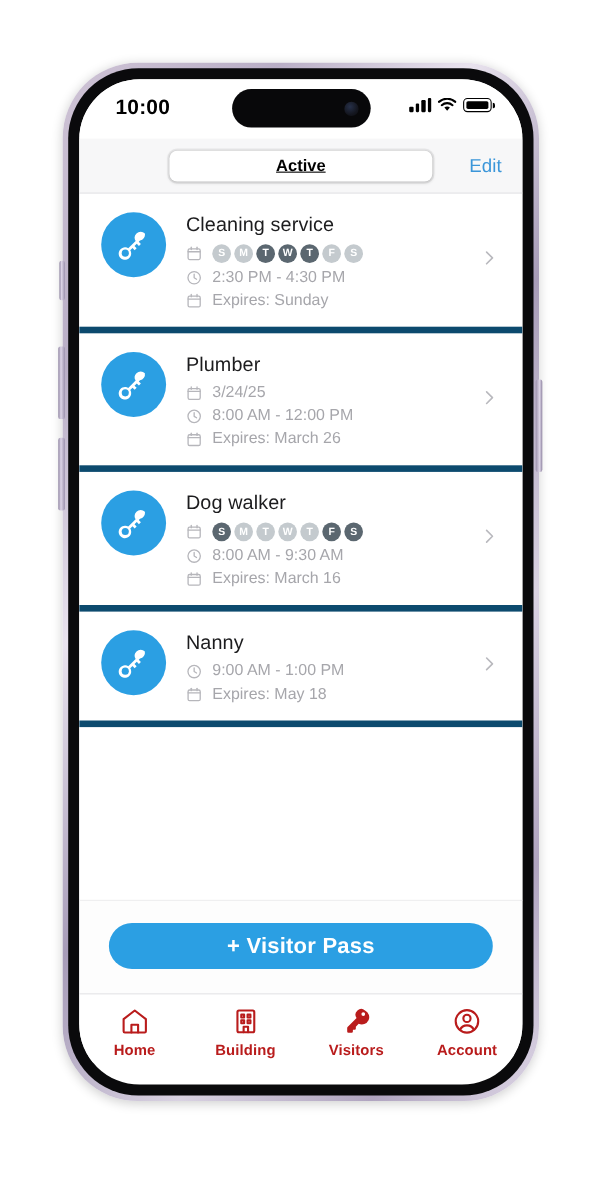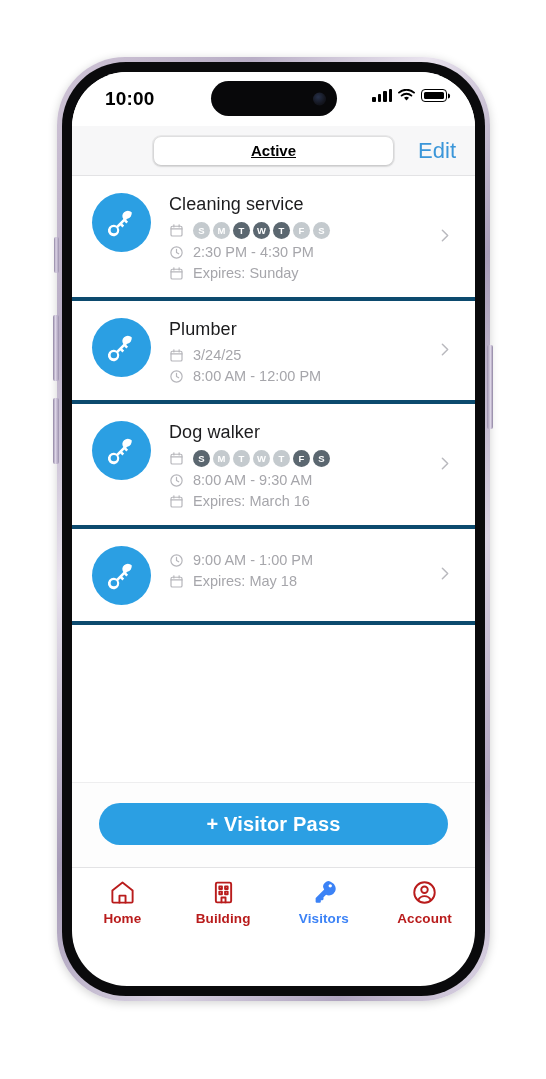--- a/index.html
+++ b/index.html
@@ -114,31 +114,31 @@
     font-size: 15px; font-weight: 600; color: #000;
     border-radius: 7px; cursor: pointer; text-decoration: underline;
   }
   .seg.active {
     background: #ffffff;
     box-shadow: 0 1px 3px rgba(0,0,0,.16), 0 0 0 .5px rgba(0,0,0,.04);
   }
   .seg.inactive { font-weight: 500; }
   .edit-btn {
     position: absolute; right: 19px; top: 50%; transform: translateY(-50%);
-    font-size: 22px; color: #3b96d9; cursor: pointer;
+    font-size: 17px; color: #3b96d9; cursor: pointer;
     font-weight: 400;
   }
 
   
   .list { background: #fff; }
   .row {
     position: relative;
     display: flex; align-items: flex-start;
     padding: 17px 0 16px 0;
-    border-bottom: 4px solid #0c4a6e;
+    border-bottom: 6px solid #0c4a6e;
     cursor: pointer;
   }
   .avatar {
     flex: 0 0 auto;
     width: 59px; height: 59px; margin-left: 20px; margin-right: 18px;
     border-radius: 50%;
     background: #2b9fe3;
     display: flex; align-items: center; justify-content: center;
   }
   .avatar svg { width: 31px; height: 31px; }
@@ -194,21 +194,21 @@
     background: #fff;
     display: flex;
     padding: 11px 0 4px 0;
   }
   .tab {
     flex: 1;
     display: flex; flex-direction: column; align-items: center; gap: 5px;
     cursor: pointer;
     color: #b91c1c;
   }
-  .tab.active { color: #3b82f6; }
+  .tab.active { color: #b91c1c; }
   .tab-label { font-size: 13.5px; font-weight: 600; letter-spacing: .1px; }
 </style>
 </head>
 <body>
 
 <div class="stage">
 
   <div class="phone-outer"></div>
   <div class="phone-bezel"></div>
 
@@ -317,20 +317,29 @@
               </svg>
               <span>3/24/25</span>
             </div>
             <div class="meta">
               <svg width="15" height="15" viewBox="0 0 24 24" fill="none" stroke="#b6b6bb" stroke-width="1.9" stroke-linecap="round" stroke-linejoin="round">
                 <circle cx="12" cy="12" r="9"></circle>
                 <path d="M12 6.8 V12 l3.5 2.1"></path>
               </svg>
               <span>8:00 AM - 12:00 PM</span>
             </div>
+            <div class="meta">
+              <svg width="15" height="15" viewBox="0 0 24 24" fill="none" stroke="#b6b6bb" stroke-width="1.9" stroke-linecap="round" stroke-linejoin="round">
+                <rect x="3.2" y="5.2" width="17.6" height="15.6" rx="2.2"></rect>
+                <path d="M3.2 9.4 H20.8"></path>
+                <path d="M7.8 2.8 v3.4"></path>
+                <path d="M16.2 2.8 v3.4"></path>
+              </svg>
+              <span>Expires: March 26</span>
+            </div>
           </div>
           <div class="chevron"><svg width="17" height="17" viewBox="0 0 24 24" fill="none" stroke="currentColor" stroke-width="2.1" stroke-linecap="round" stroke-linejoin="round">
               <path d="M9 4.5 L16.5 12 L9 19.5"></path>
             </svg></div>
         </div>
         <div class="row">
           <div class="avatar">
             <svg viewBox="0 0 24 24">
               <path d="M20.1 3.9 a4.3 4.3 0 0 0-6.1 0 l-0.9 0.9 a4.3 4.3 0 0 0-0.6 5.3 l-6.1 6.1 a4.1 4.1 0 1 0 5.8 5.8 a4.1 4.1 0 0 0 0-5.8 l6.1-6.1 a4.3 4.3 0 0 0 1.8-6.2 Z" fill="none"></path>
               <path d="M19.9 4.1 a4.2 4.2 0 0 0-5.9 0 a4.2 4.2 0 0 0-0.6 5.2 l-5.2 5.2 a4.4 4.4 0 1 0 1.4 1.4 l1.6-1.6 l1.5 1.5 l1.4-1.4 l-1.5-1.5 l1.6-1.6 l1.5 1.5 l1.4-1.4 l-1.5-1.5 l0.9-0.9 a4.2 4.2 0 0 0 3.4-4.9 Z" fill="#fff"></path>
@@ -379,20 +388,21 @@
         </div>
         <div class="row">
           <div class="avatar">
             <svg viewBox="0 0 24 24">
               <path d="M20.1 3.9 a4.3 4.3 0 0 0-6.1 0 l-0.9 0.9 a4.3 4.3 0 0 0-0.6 5.3 l-6.1 6.1 a4.1 4.1 0 1 0 5.8 5.8 a4.1 4.1 0 0 0 0-5.8 l6.1-6.1 a4.3 4.3 0 0 0 1.8-6.2 Z" fill="none"></path>
               <path d="M19.9 4.1 a4.2 4.2 0 0 0-5.9 0 a4.2 4.2 0 0 0-0.6 5.2 l-5.2 5.2 a4.4 4.4 0 1 0 1.4 1.4 l1.6-1.6 l1.5 1.5 l1.4-1.4 l-1.5-1.5 l1.6-1.6 l1.5 1.5 l1.4-1.4 l-1.5-1.5 l0.9-0.9 a4.2 4.2 0 0 0 3.4-4.9 Z" fill="#fff"></path>
               <circle cx="6.1" cy="17.9" r="2.5" fill="#2b9fe3"></circle>
             </svg>
           </div>
           <div class="row-body">
+            <div class="row-title">Nanny</div>
             <div class="meta">
               <svg width="15" height="15" viewBox="0 0 24 24" fill="none" stroke="#b6b6bb" stroke-width="1.9" stroke-linecap="round" stroke-linejoin="round">
                 <circle cx="12" cy="12" r="9"></circle>
                 <path d="M12 6.8 V12 l3.5 2.1"></path>
               </svg>
               <span>9:00 AM - 1:00 PM</span>
             </div>
             <div class="meta">
               <svg width="15" height="15" viewBox="0 0 24 24" fill="none" stroke="#b6b6bb" stroke-width="1.9" stroke-linecap="round" stroke-linejoin="round">
                 <rect x="3.2" y="5.2" width="17.6" height="15.6" rx="2.2"></rect>

